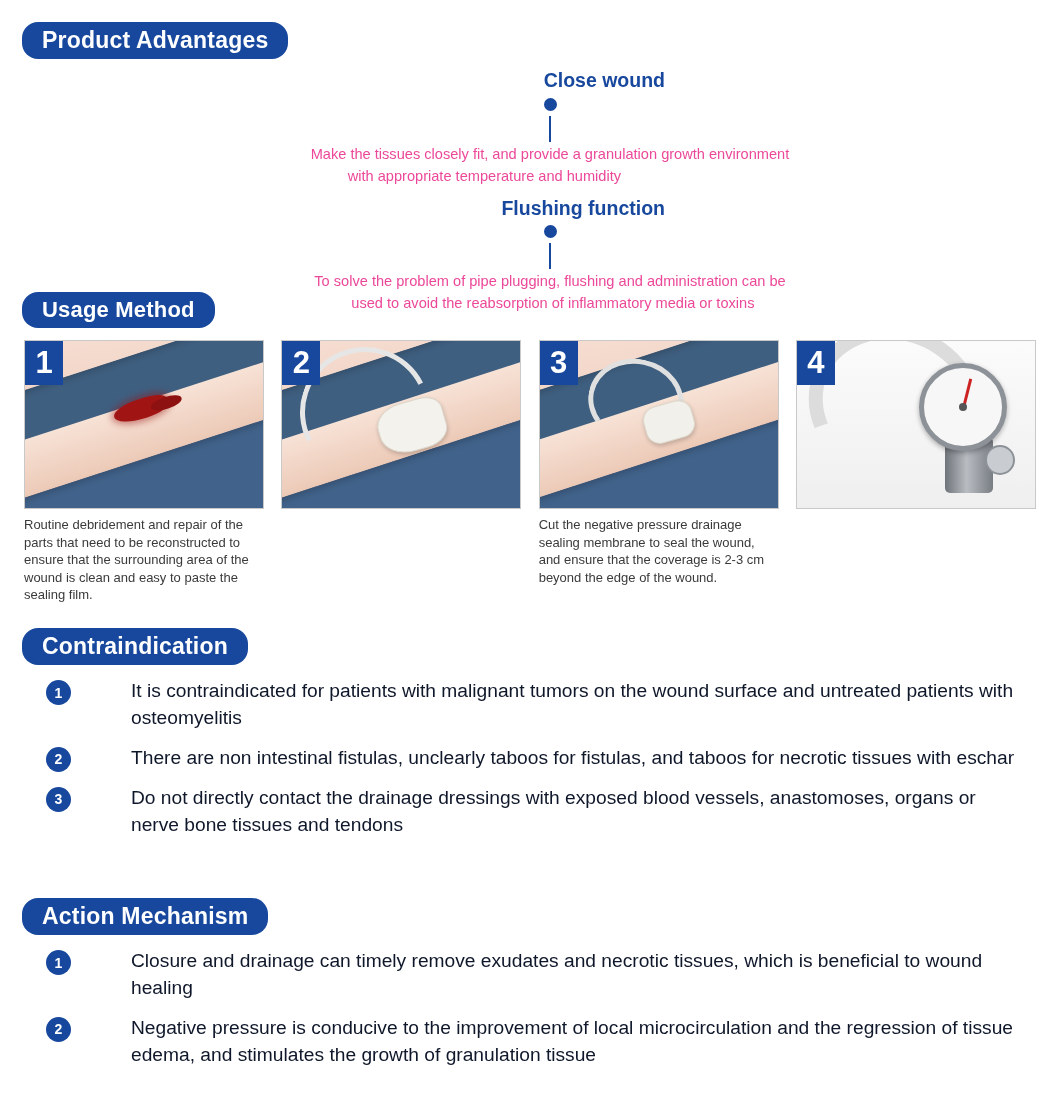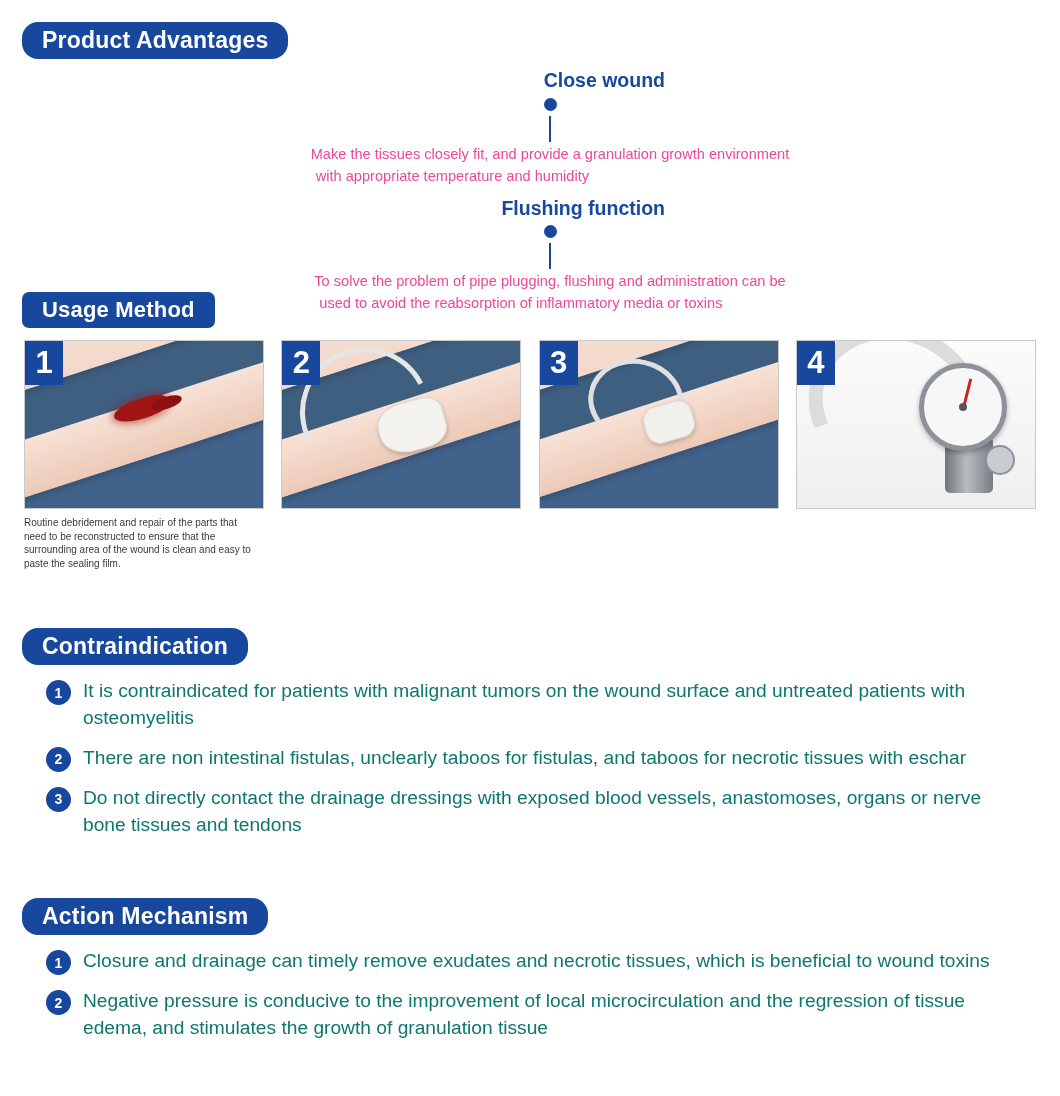--- a/index.html
+++ b/index.html
@@ -26,21 +26,21 @@
     display: inline-block;
     background: #17489e;
     color: #ffffff;
     font-weight: bold;
     border-radius: 16px;
     padding: 5px 20px 6px 20px;
     letter-spacing: .2px;
     line-height: 1.15;
   }
   .pill.big { font-size: 23px; }
-  .pill.med { font-size: 22px; border-radius: 7px; }
+  .pill.med { font-size: 22px; }
 
   
   #advantages { position: absolute; left: 22px; top: 22px; }
   .adv-list {
     position: absolute;
     left: 60px;
     top: 68px;
     width: 980px;
   }
   .adv-row {
@@ -80,21 +80,21 @@
     background: #17489e;
     margin-top: 5px;
   }
   .adv-text {
     font-size: 14.6px;
     line-height: 1.5;
     color: #ec4899;
     padding-top: 2px;
     flex: 1;
   }
-  .adv-text .l2 { display: block; padding-left: 5px; }
+  .adv-text .l2 { display: block; padding-left: 5px; margin-left: 32px; }
 
   
   #usage-heading { position: absolute; left: 22px; top: 292px; }
   .steps {
     position: absolute;
     left: 24px;
     top: 340px;
     width: 1012px;
     display: flex;
     justify-content: space-between;
@@ -251,21 +251,21 @@
   }
   .gauge-knob {
     position: absolute;
     right: 20px; top: 104px;
     width: 26px; height: 26px;
     background: #c9cdd1;
     border: 2px solid #8d9298;
     border-radius: 50%;
   }
   .step-cap {
-    font-size: 10px;
+    font-size: 13px;
     line-height: 1.35;
     color: #3a3a3a;
     margin-top: 7px;
     padding-right: 4px;
   }
 
   
   #contra-heading { position: absolute; left: 22px; top: 628px; }
   #contra-list { position: absolute; left: 46px; top: 678px; width: 980px; }
   #mech-heading { position: absolute; left: 22px; top: 898px; }
@@ -286,22 +286,23 @@
     font-weight: bold;
     display: flex;
     align-items: center;
     justify-content: center;
     margin-right: 12px;
     margin-top: 2px;
   }
   .num-text {
     font-size: 19.2px;
     line-height: 1.4;
-    color: #0f766e;
+    color: #0f172a;
     flex: 1;
+    margin-left: 48px;
   }
 </style>
 </head>
 <body>
 
 <div class="page">
 
   <div class="pill big" id="advantages">Product Advantages</div>
 
   <div class="adv-list">
@@ -364,20 +365,21 @@
     <div class="step">
       <div class="step-img">
         <div class="skin"></div>
         <div class="sheet"></div>
         <div class="arm"></div>
         <div class="sheet low"></div>
         <div class="tube t3"></div>
         <div class="sponge small"></div>
         <div class="badge">3</div>
       </div>
+      <div class="step-cap">Cut the negative pressure drainage sealing membrane to seal the wound, and ensure that the coverage is 2-3 cm beyond the edge of the wound.</div>
     </div>
 
     <div class="step">
       <div class="step-img">
         <div class="pump-bg"></div>
         <div class="pump-hose"></div>
         <div class="gauge-body"></div>
         <div class="gauge-knob"></div>
         <div class="gauge"></div>
         <div class="badge">4</div>
@@ -401,21 +403,21 @@
       <div class="circle-num">3</div>
       <div class="num-text">Do not directly contact the drainage dressings with exposed blood vessels, anastomoses, organs or nerve bone tissues and tendons</div>
     </div>
   </div>
 
   <div class="pill big" id="mech-heading">Action Mechanism</div>
 
   <div id="mech-list">
     <div class="num-row">
       <div class="circle-num">1</div>
-      <div class="num-text">Closure and drainage can timely remove exudates and necrotic tissues, which is beneficial to wound toxins</div>
+      <div class="num-text">Closure and drainage can timely remove exudates and necrotic tissues, which is beneficial to wound healing</div>
     </div>
     <div class="num-row">
       <div class="circle-num">2</div>
       <div class="num-text">Negative pressure is conducive to the improvement of local microcirculation and the regression of tissue edema, and stimulates the growth of granulation tissue</div>
     </div>
   </div>
 
 </div>
 
 </body></html>

